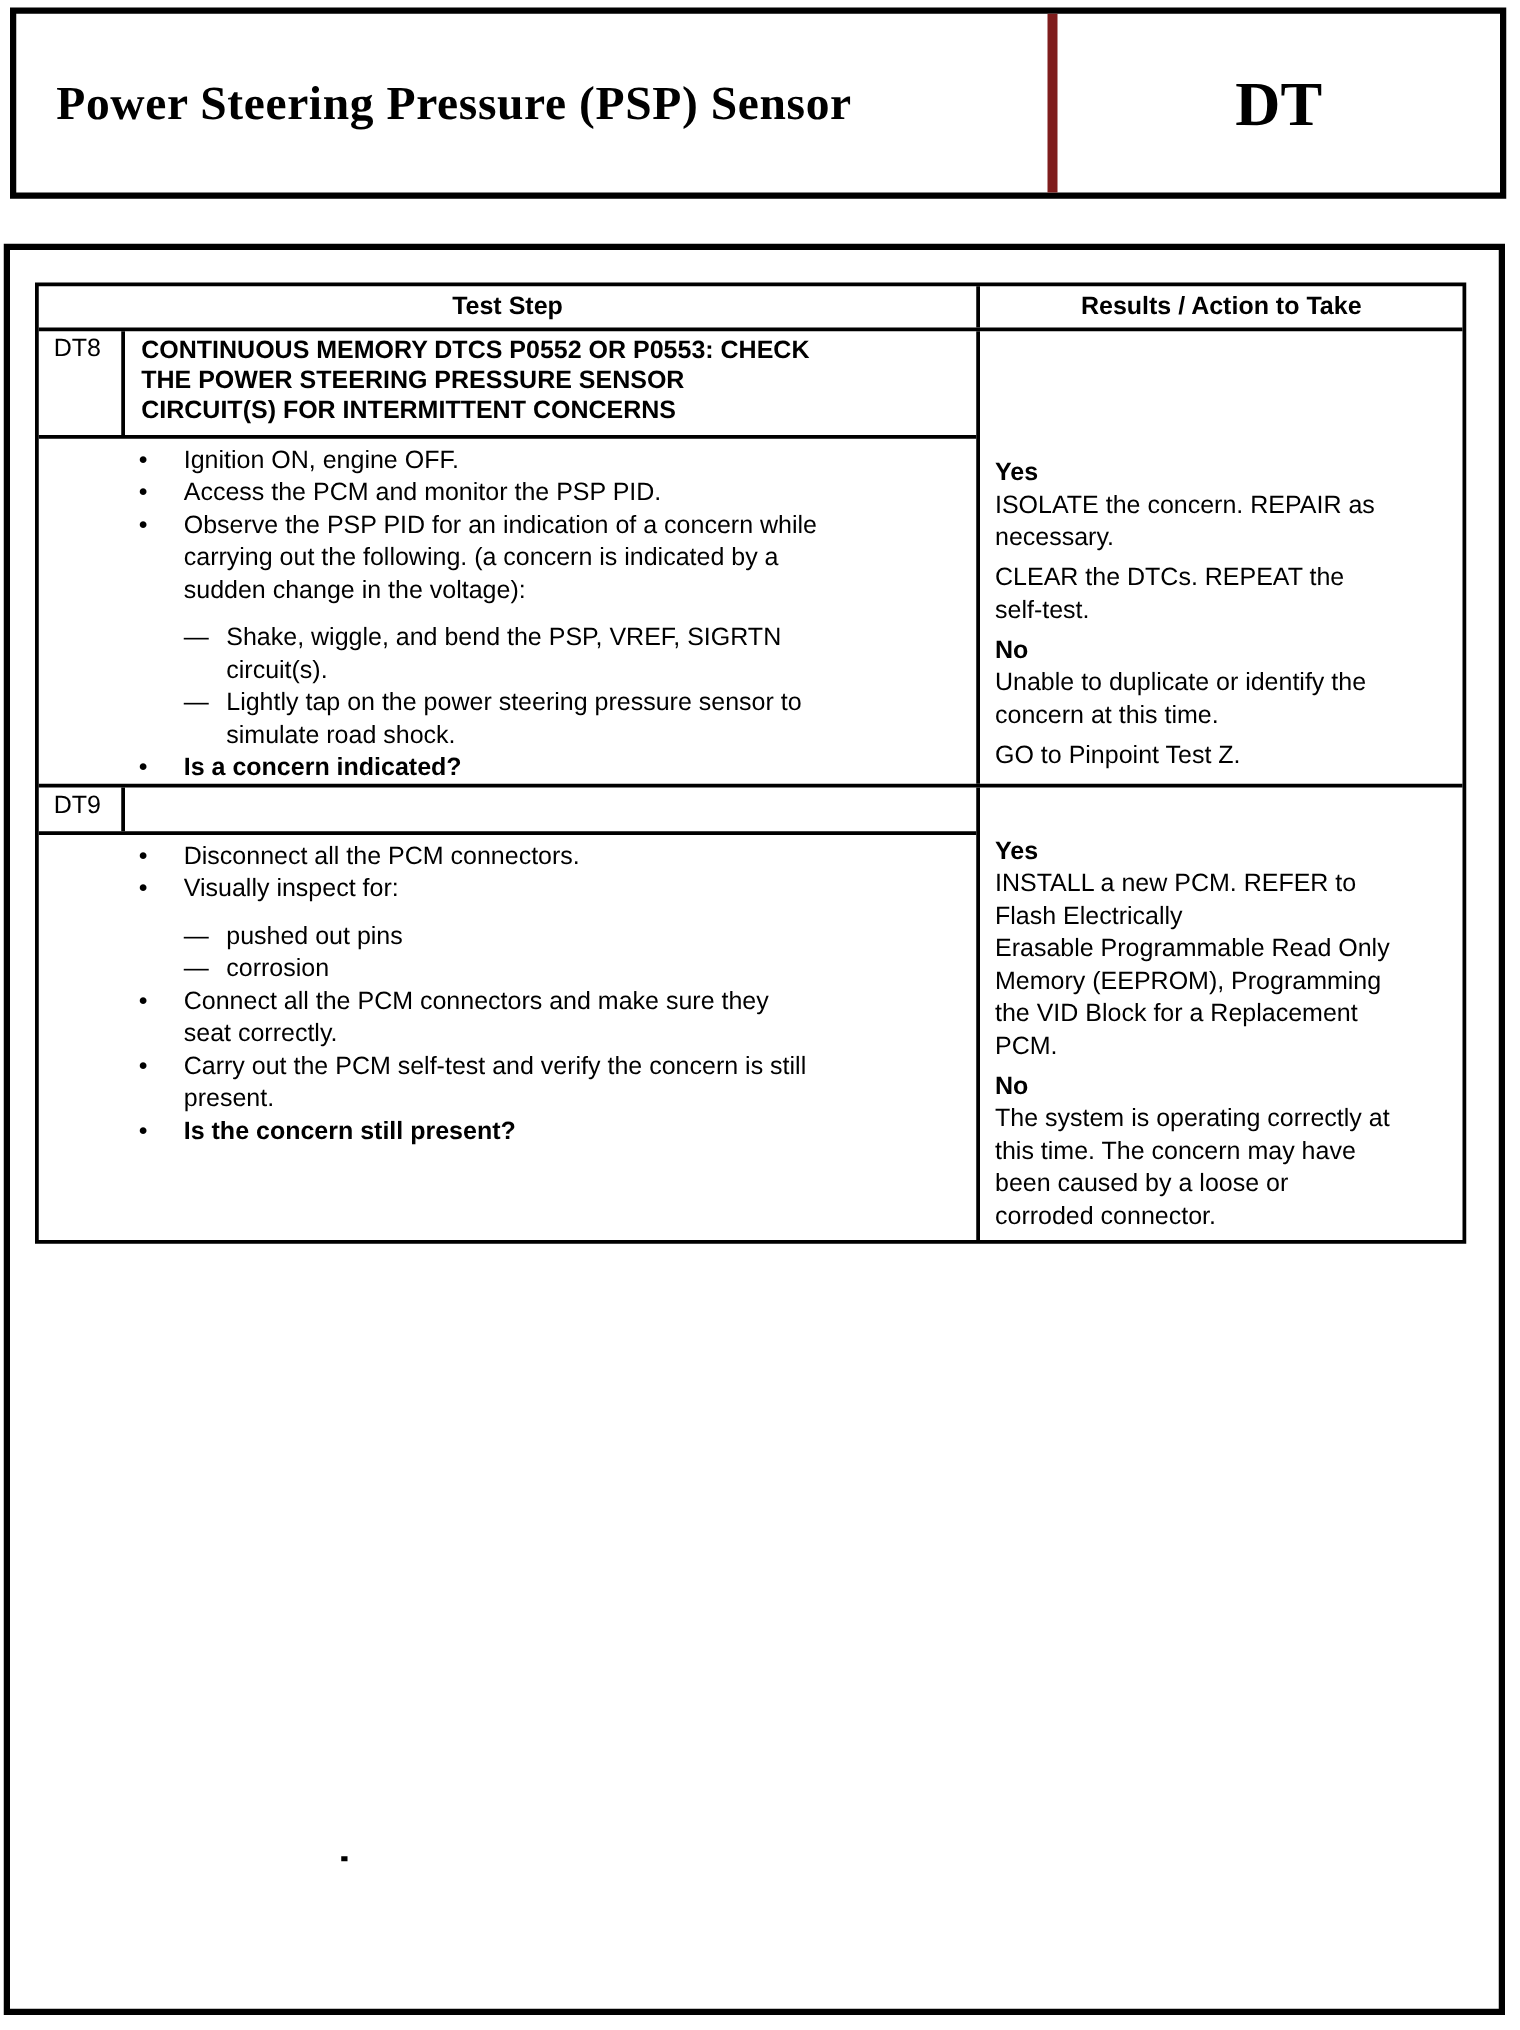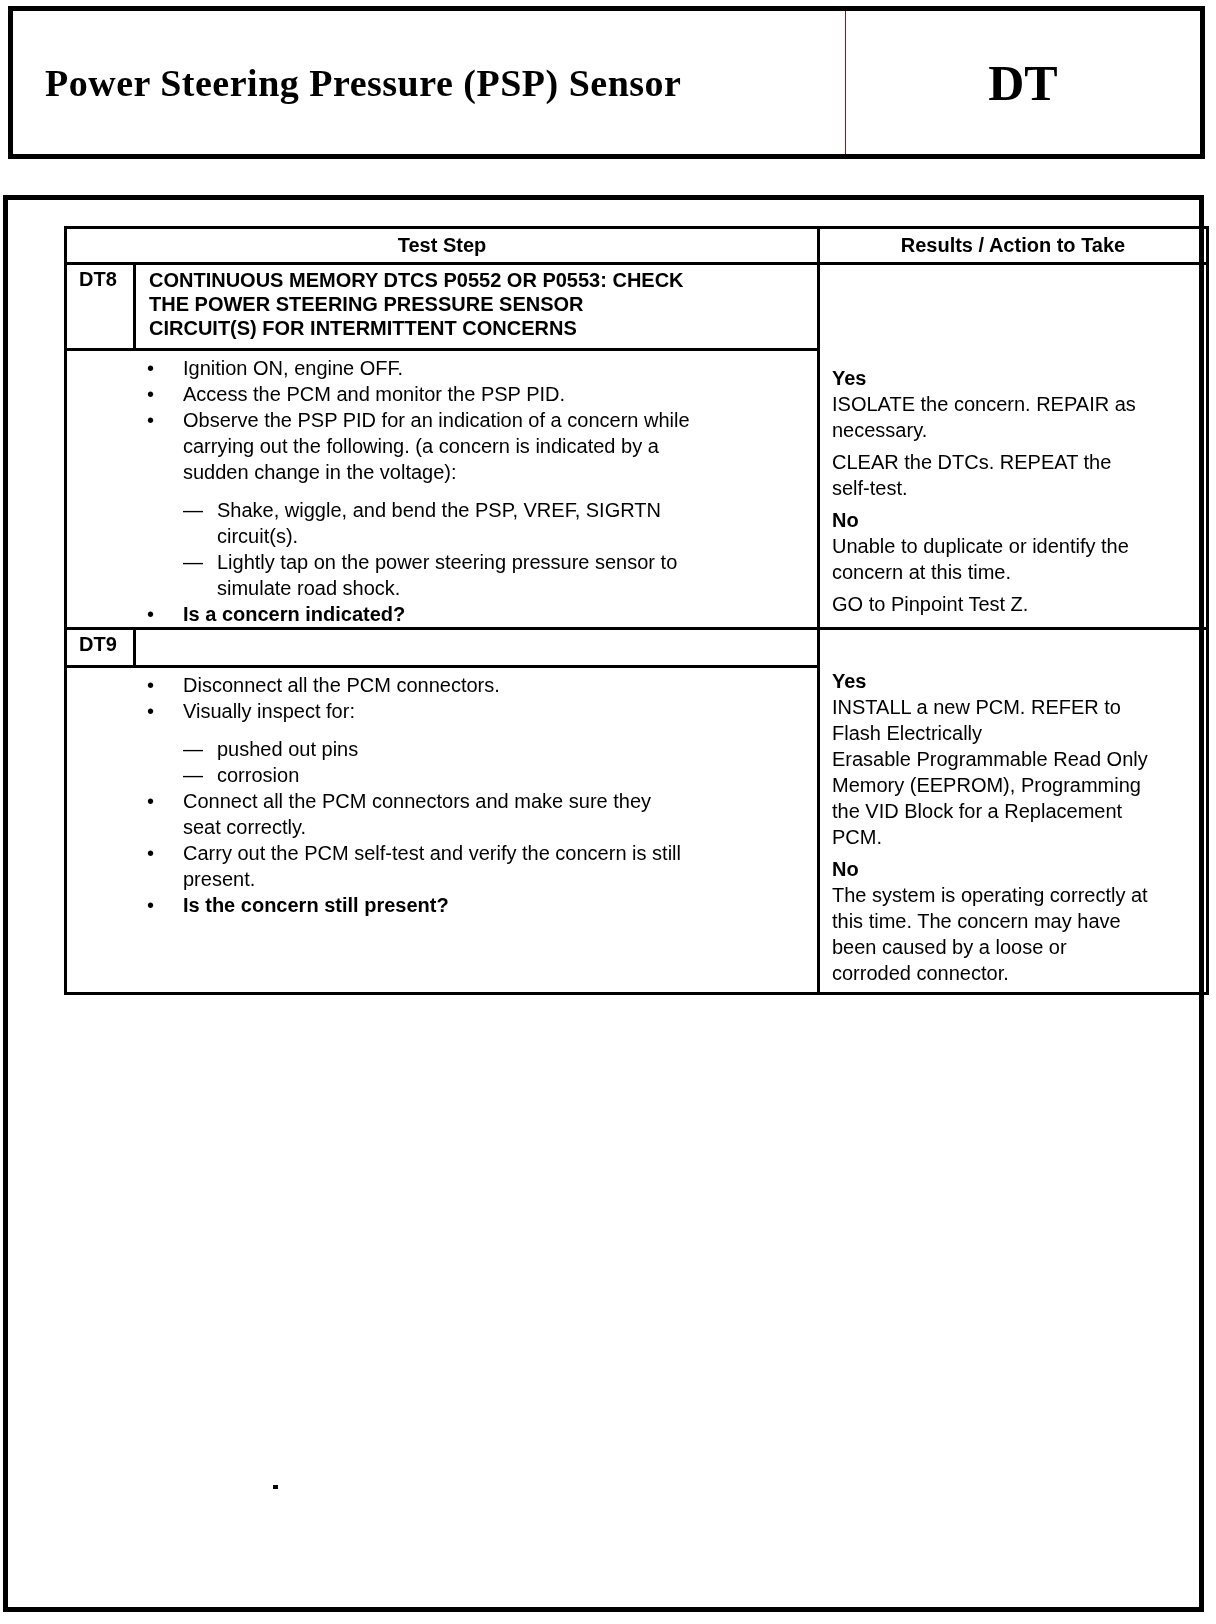--- a/index.html
+++ b/index.html
@@ -18,21 +18,21 @@
   .header-box {
     position: absolute;
     left: 8px; top: 6px;
     width: 1197px; height: 153px;
     border: 5px solid #000;
     display: flex;
     font-family: "Liberation Serif", "DejaVu Serif", serif;
   }
   .header-title-cell {
     width: 833px;
-    border-right: 1px solid #7f1d1d;
+    border-right: 8px solid #7f1d1d;
     display: flex;
     align-items: center;
     padding-left: 32px;
   }
   .header-title {
     font-size: 38px;
     font-weight: bold;
     letter-spacing: 0.5px;
   }
   .header-code-cell {
@@ -54,21 +54,20 @@
     border: 5px solid #000;
   }
 
   
   .dt-table {
     position: absolute;
     left: 20px; top: 26px;
     width: 1145px;
     border: 3px solid #000;
     font-size: 20px;
-    margin-left: 36px;
   }
   .thead {
     display: flex;
     height: 36px;
     border-bottom: 3px solid #000;
   }
   .th {
     display: flex;
     align-items: center;
     justify-content: center;
@@ -85,21 +84,21 @@
     border-right: 3px solid #000;
   }
   .title-row {
     display: flex;
     border-bottom: 3px solid #000;
   }
   .dt-label {
     width: 69px;
     border-right: 3px solid #000;
     padding: 3px 0 2px 12px;
-    font-weight: bold;
+    font-weight: normal;
   }
   .title-text {
     flex: 1;
     padding: 3px 8px 0 13px;
     font-weight: bold;
     line-height: 24px;
   }
 
   .step-body { padding-top: 4px; }
   .step { display: flex; }

